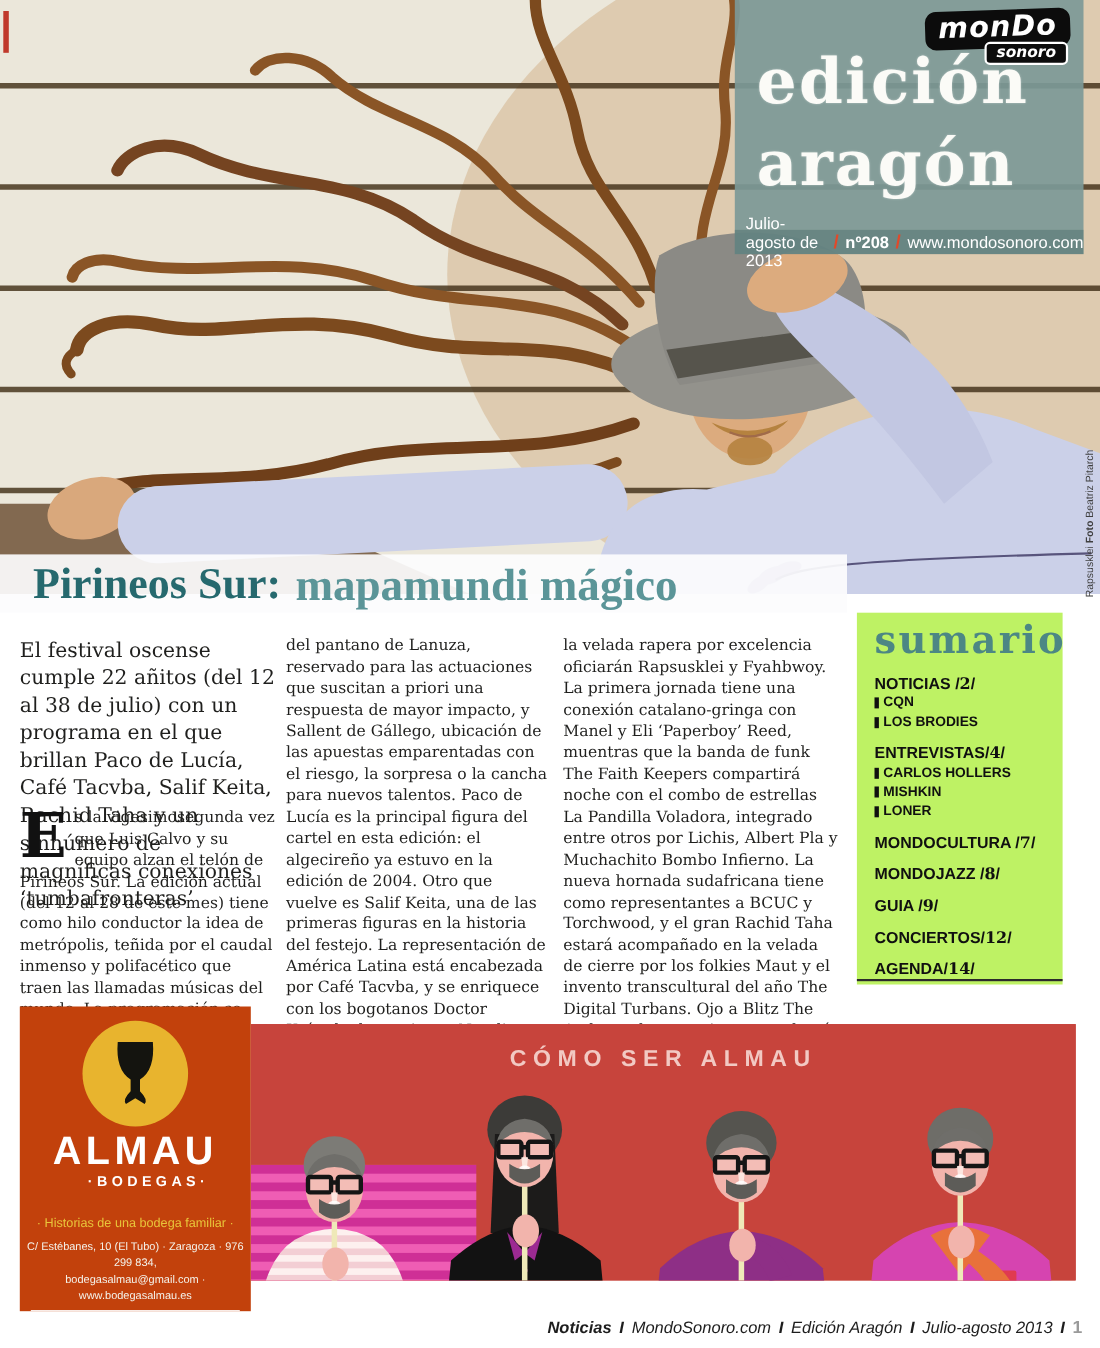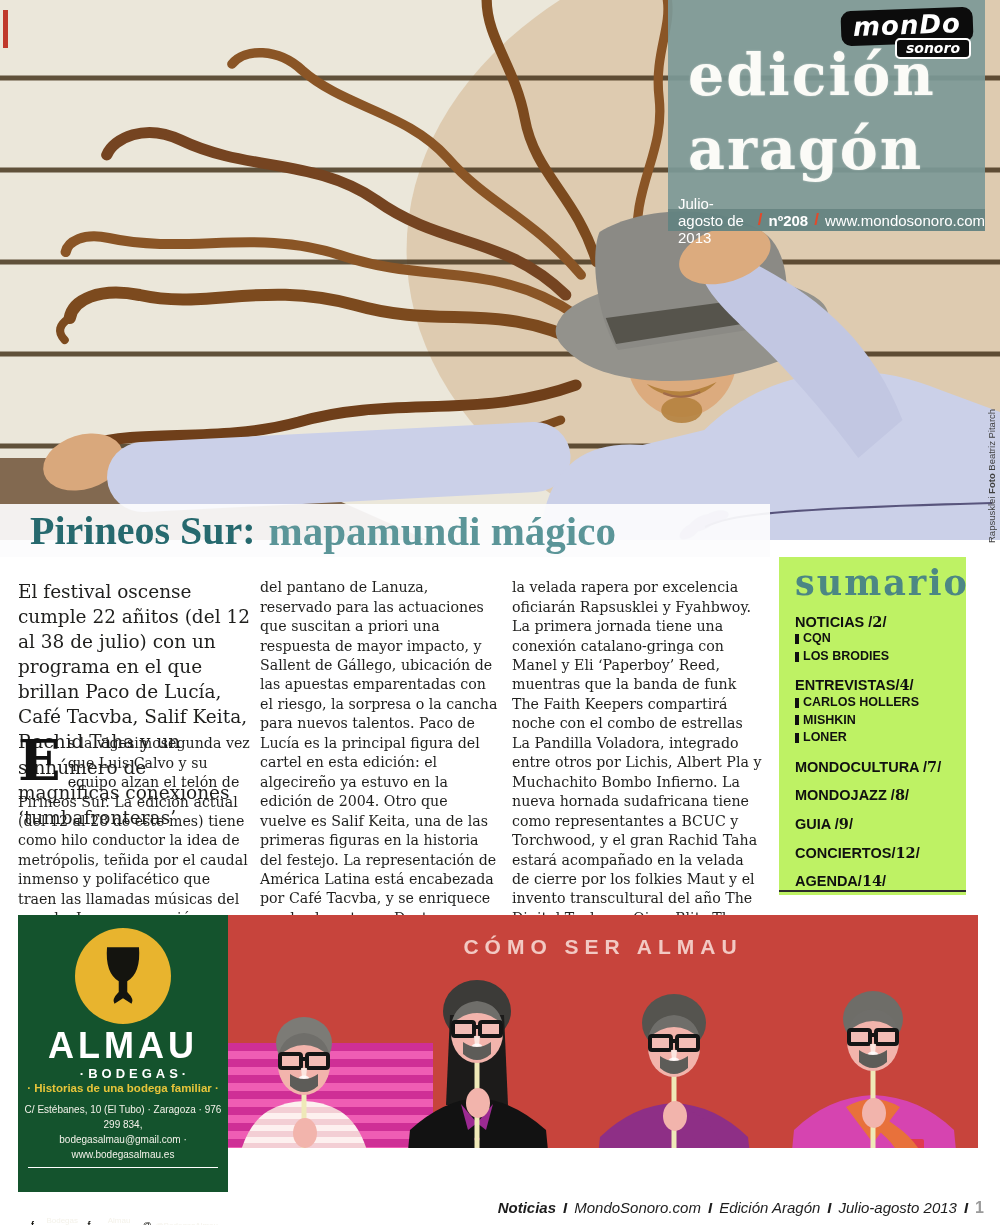--- a/index.html
+++ b/index.html
@@ -64,38 +64,38 @@
   .s-bullet{width:4px;height:10px;background:#101010;flex:0 0 auto;}
   .sum-rule{position:absolute;left:779px;top:890px;width:187px;height:2px;background:#2b2b2b;}
 
   
   .credit{position:absolute;left:986px;top:543px;transform:rotate(-90deg);
       transform-origin:0 0;white-space:nowrap;font-size:9.5px;color:#3f3f3f;}
   .credit b{font-weight:bold;}
 
   
   .ad{position:absolute;left:18px;top:915px;width:960px;height:277px;}
-  .ad-left{position:absolute;left:0;top:0;width:210px;height:277px;background:#14532d;
+  .ad-left{position:absolute;left:0;top:0;width:210px;height:277px;background:#c2410c;
       color:#fff;text-align:center;box-sizing:border-box;}
   .glass-badge{width:96px;height:96px;border-radius:50%;background:#e8b42e;
       margin:13px auto 4px;display:flex;align-items:center;justify-content:center;}
   .almau-name{font-weight:bold;font-size:36px;letter-spacing:4px;line-height:1;}
   .almau-sub{font-weight:bold;font-size:13px;letter-spacing:4px;margin-top:2px;padding-left:24px;}
-  .almau-slogan{color:#e8c53a;font-weight:bold;font-size:11.5px;margin-top:1px;}
+  .almau-slogan{color:#e8c53a;font-weight:normal;font-size:11.5px;margin-top:25px;}
   .almau-addr{font-size:10px;line-height:1.5;margin-top:8px;color:#f4f2ea;}
   .almau-line{border-top:1px solid #fff;margin:5px 10px 4px;}
   .almau-social{display:flex;justify-content:space-between;align-items:center;
       padding:0 10px;font-size:8px;color:#f4f2ea;}
   .soc{display:flex;align-items:center;gap:3px;margin-top:44px;}
   .soc-ic{width:11px;height:11px;background:#fff;color:#14140f;border-radius:2px;
       display:inline-flex;align-items:center;justify-content:center;
       font-weight:bold;font-size:9px;line-height:1;}
   .ic-facebook::before{content:"f";}
   .ic-twitter::before{content:"@";font-size:8px;}
-  .ad-main{position:absolute;left:210px;top:0;width:750px;height:233px;
+  .ad-main{position:absolute;left:210px;top:16px;width:750px;height:233px;
       background:#c7443c;overflow:hidden;}
   .ad-tag{position:absolute;left:0;top:20px;width:100%;text-align:center;z-index:2;
       color:#f2c9c3;font-weight:bold;font-size:21px;letter-spacing:6px;}
   .ad-art{position:absolute;left:0;top:0;width:750px;height:277px;}
 
   
   .footer{position:absolute;right:16px;top:1199px;font-style:italic;font-size:15px;
       color:#1d1d1d;display:flex;gap:7px;align-items:baseline;}
   .f-b{font-weight:bold;}
   .f-sep{font-weight:bold;font-style:italic;}

